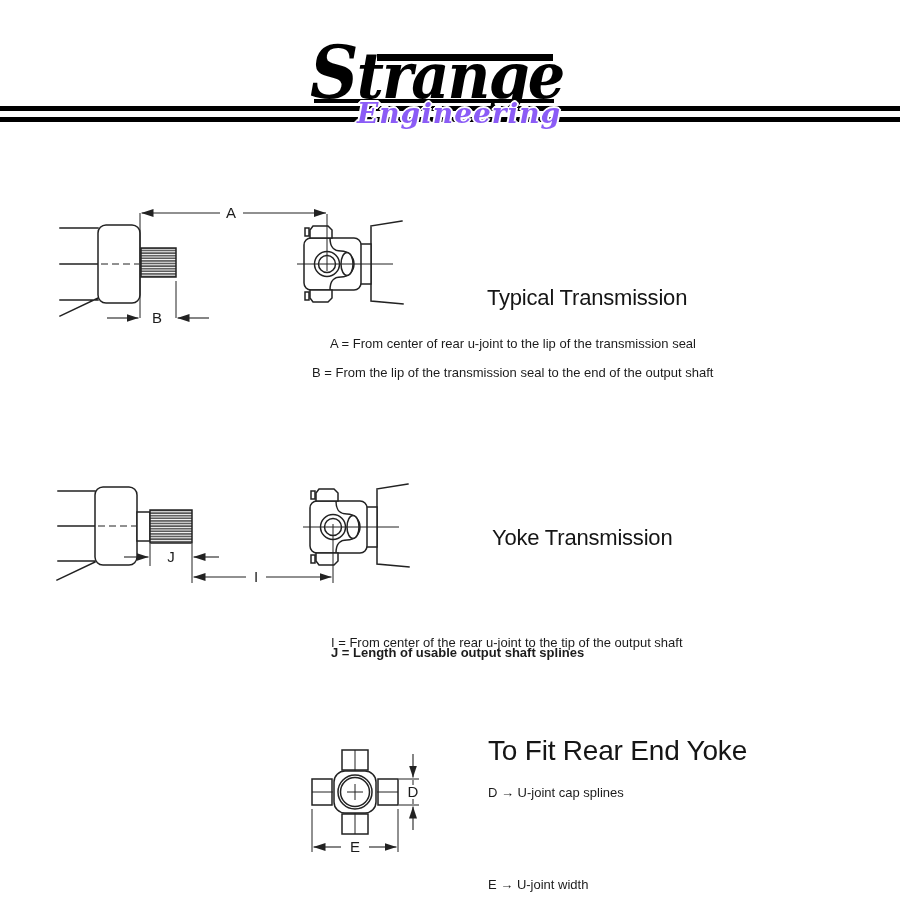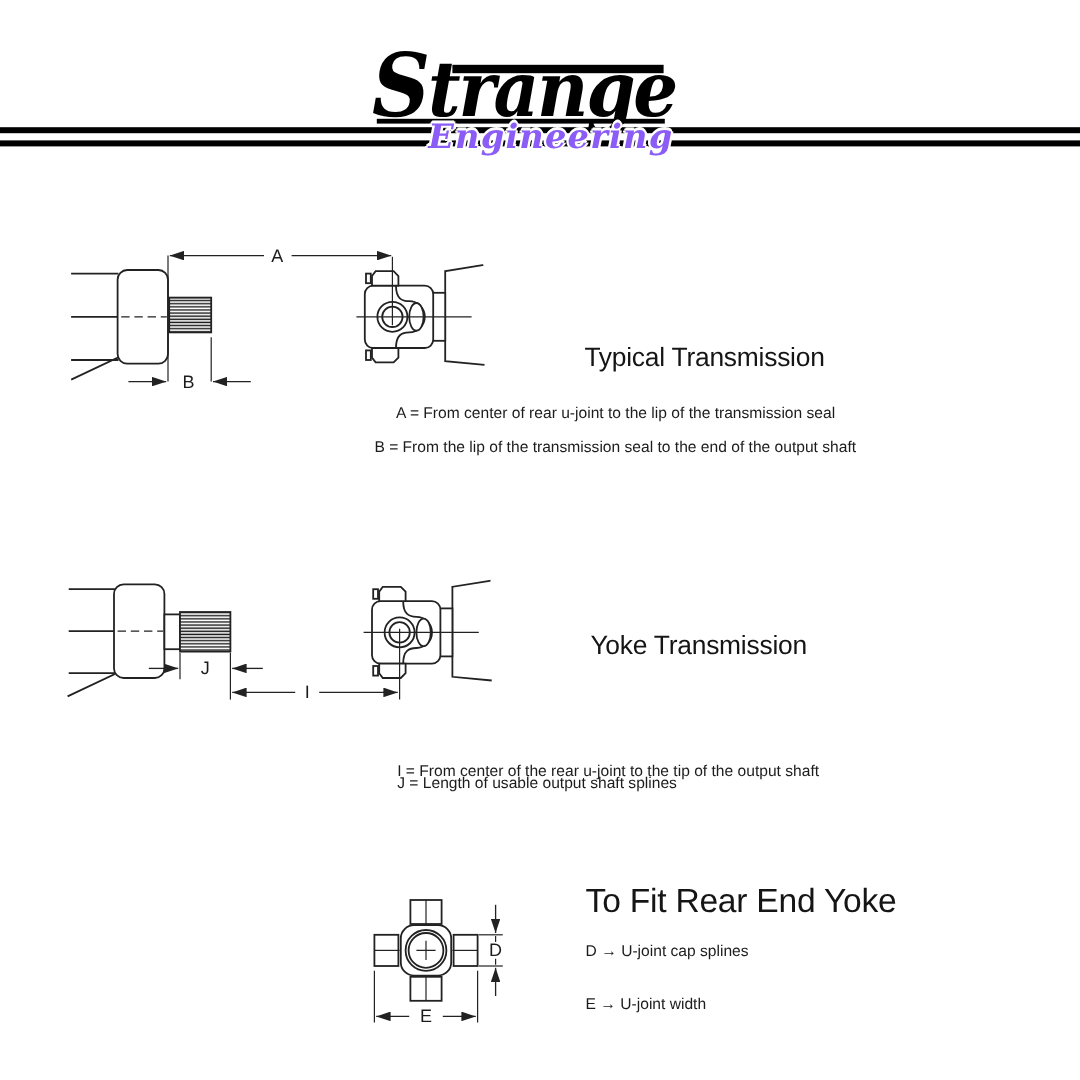--- a/index.html
+++ b/index.html
@@ -153,17 +153,17 @@
     </g>
   </g>
 </svg>
 
 <div class="heading" style="left:487px;top:258px;margin-top:27px;">Typical Transmission</div>
 <div class="note" style="left:330px;top:336px;">A = From center of rear u-joint to the lip of the transmission seal</div>
 <div class="note" style="left:312px;top:365px;">B = From the lip of the transmission seal to the end of the output shaft</div>
 
 <div class="heading" style="left:492px;top:525px;">Yoke Transmission</div>
 <div class="note" style="left:331px;top:595px;margin-top:40px;">I = From center of the rear u-joint to the tip of the output shaft</div>
-<div class="note" style="left:331px;top:645px;">J = Length of usable output shaft splines</div>
+<div class="note" style="left:331px;top:645px;font-weight:bold;">J = Length of usable output shaft splines</div>
 
 <div class="heading" style="left:488px;top:735px;font-size:28px;">To Fit Rear End Yoke</div>
 <div class="note" style="left:488px;top:785px;">D → U-joint cap splines</div>
-<div class="note" style="left:488px;top:829px;">E → U-joint width</div>
+<div class="note" style="left:488px;top:877px;">E → U-joint width</div>
 
 </body></html>

